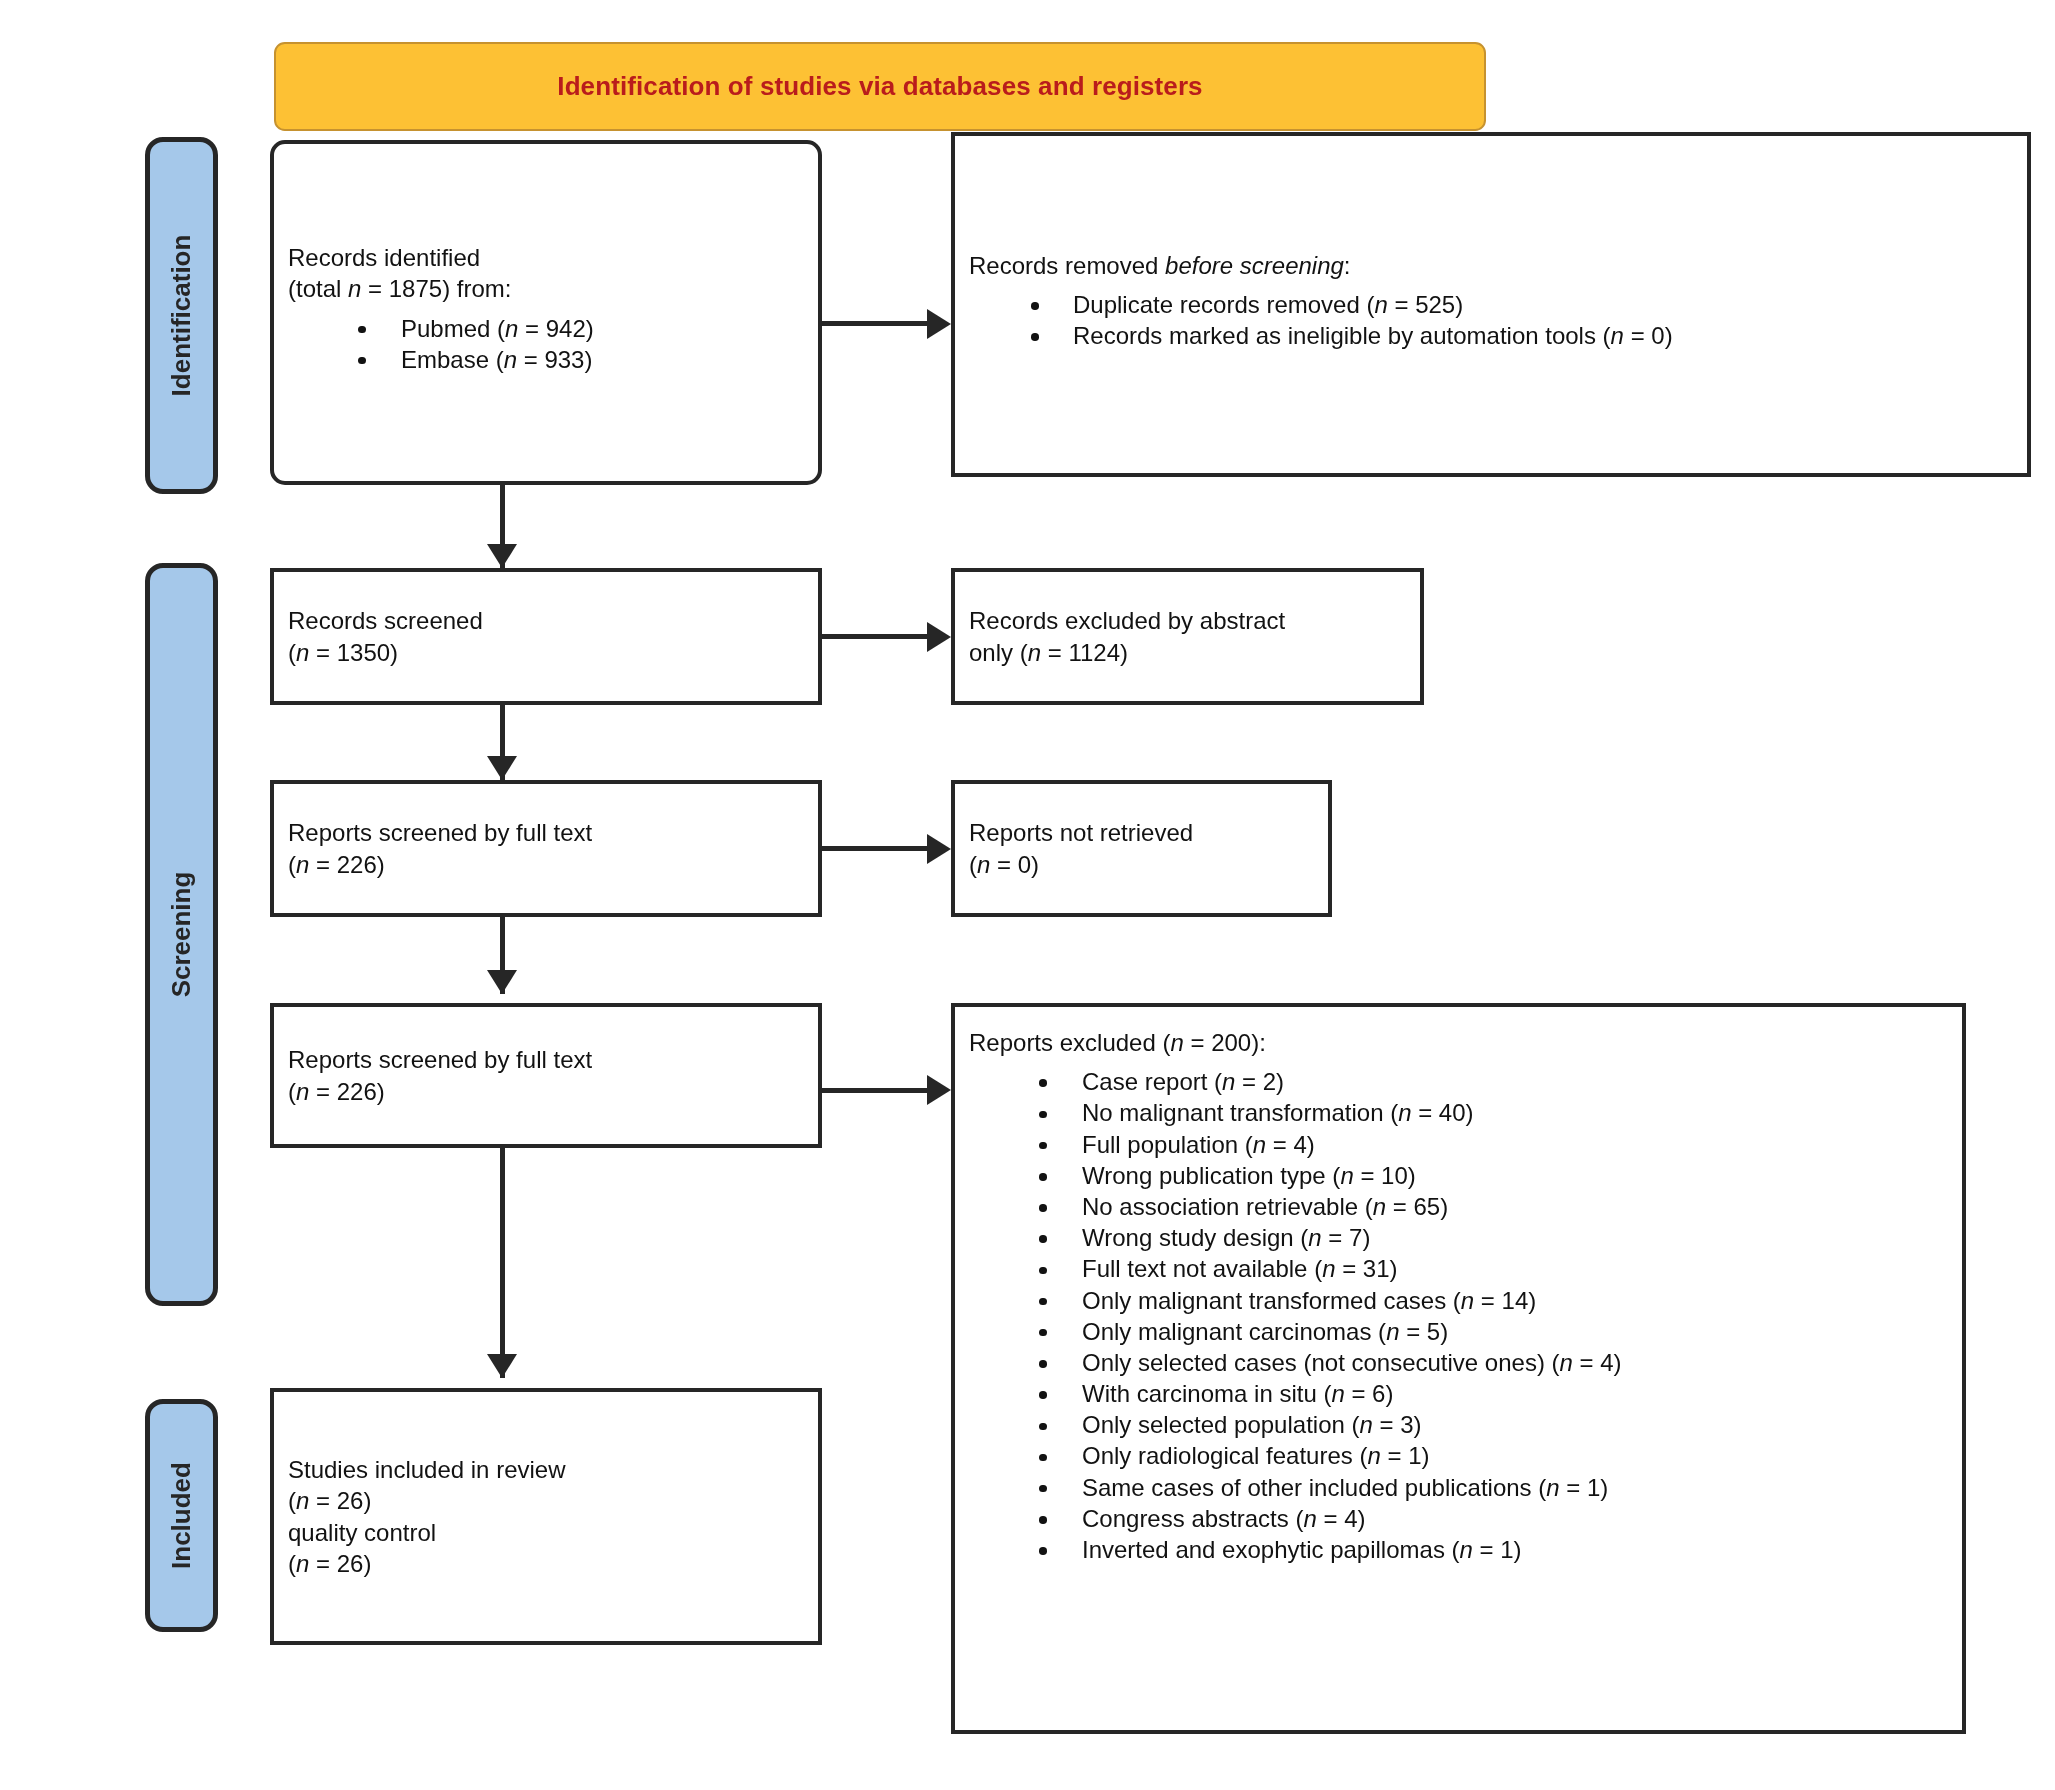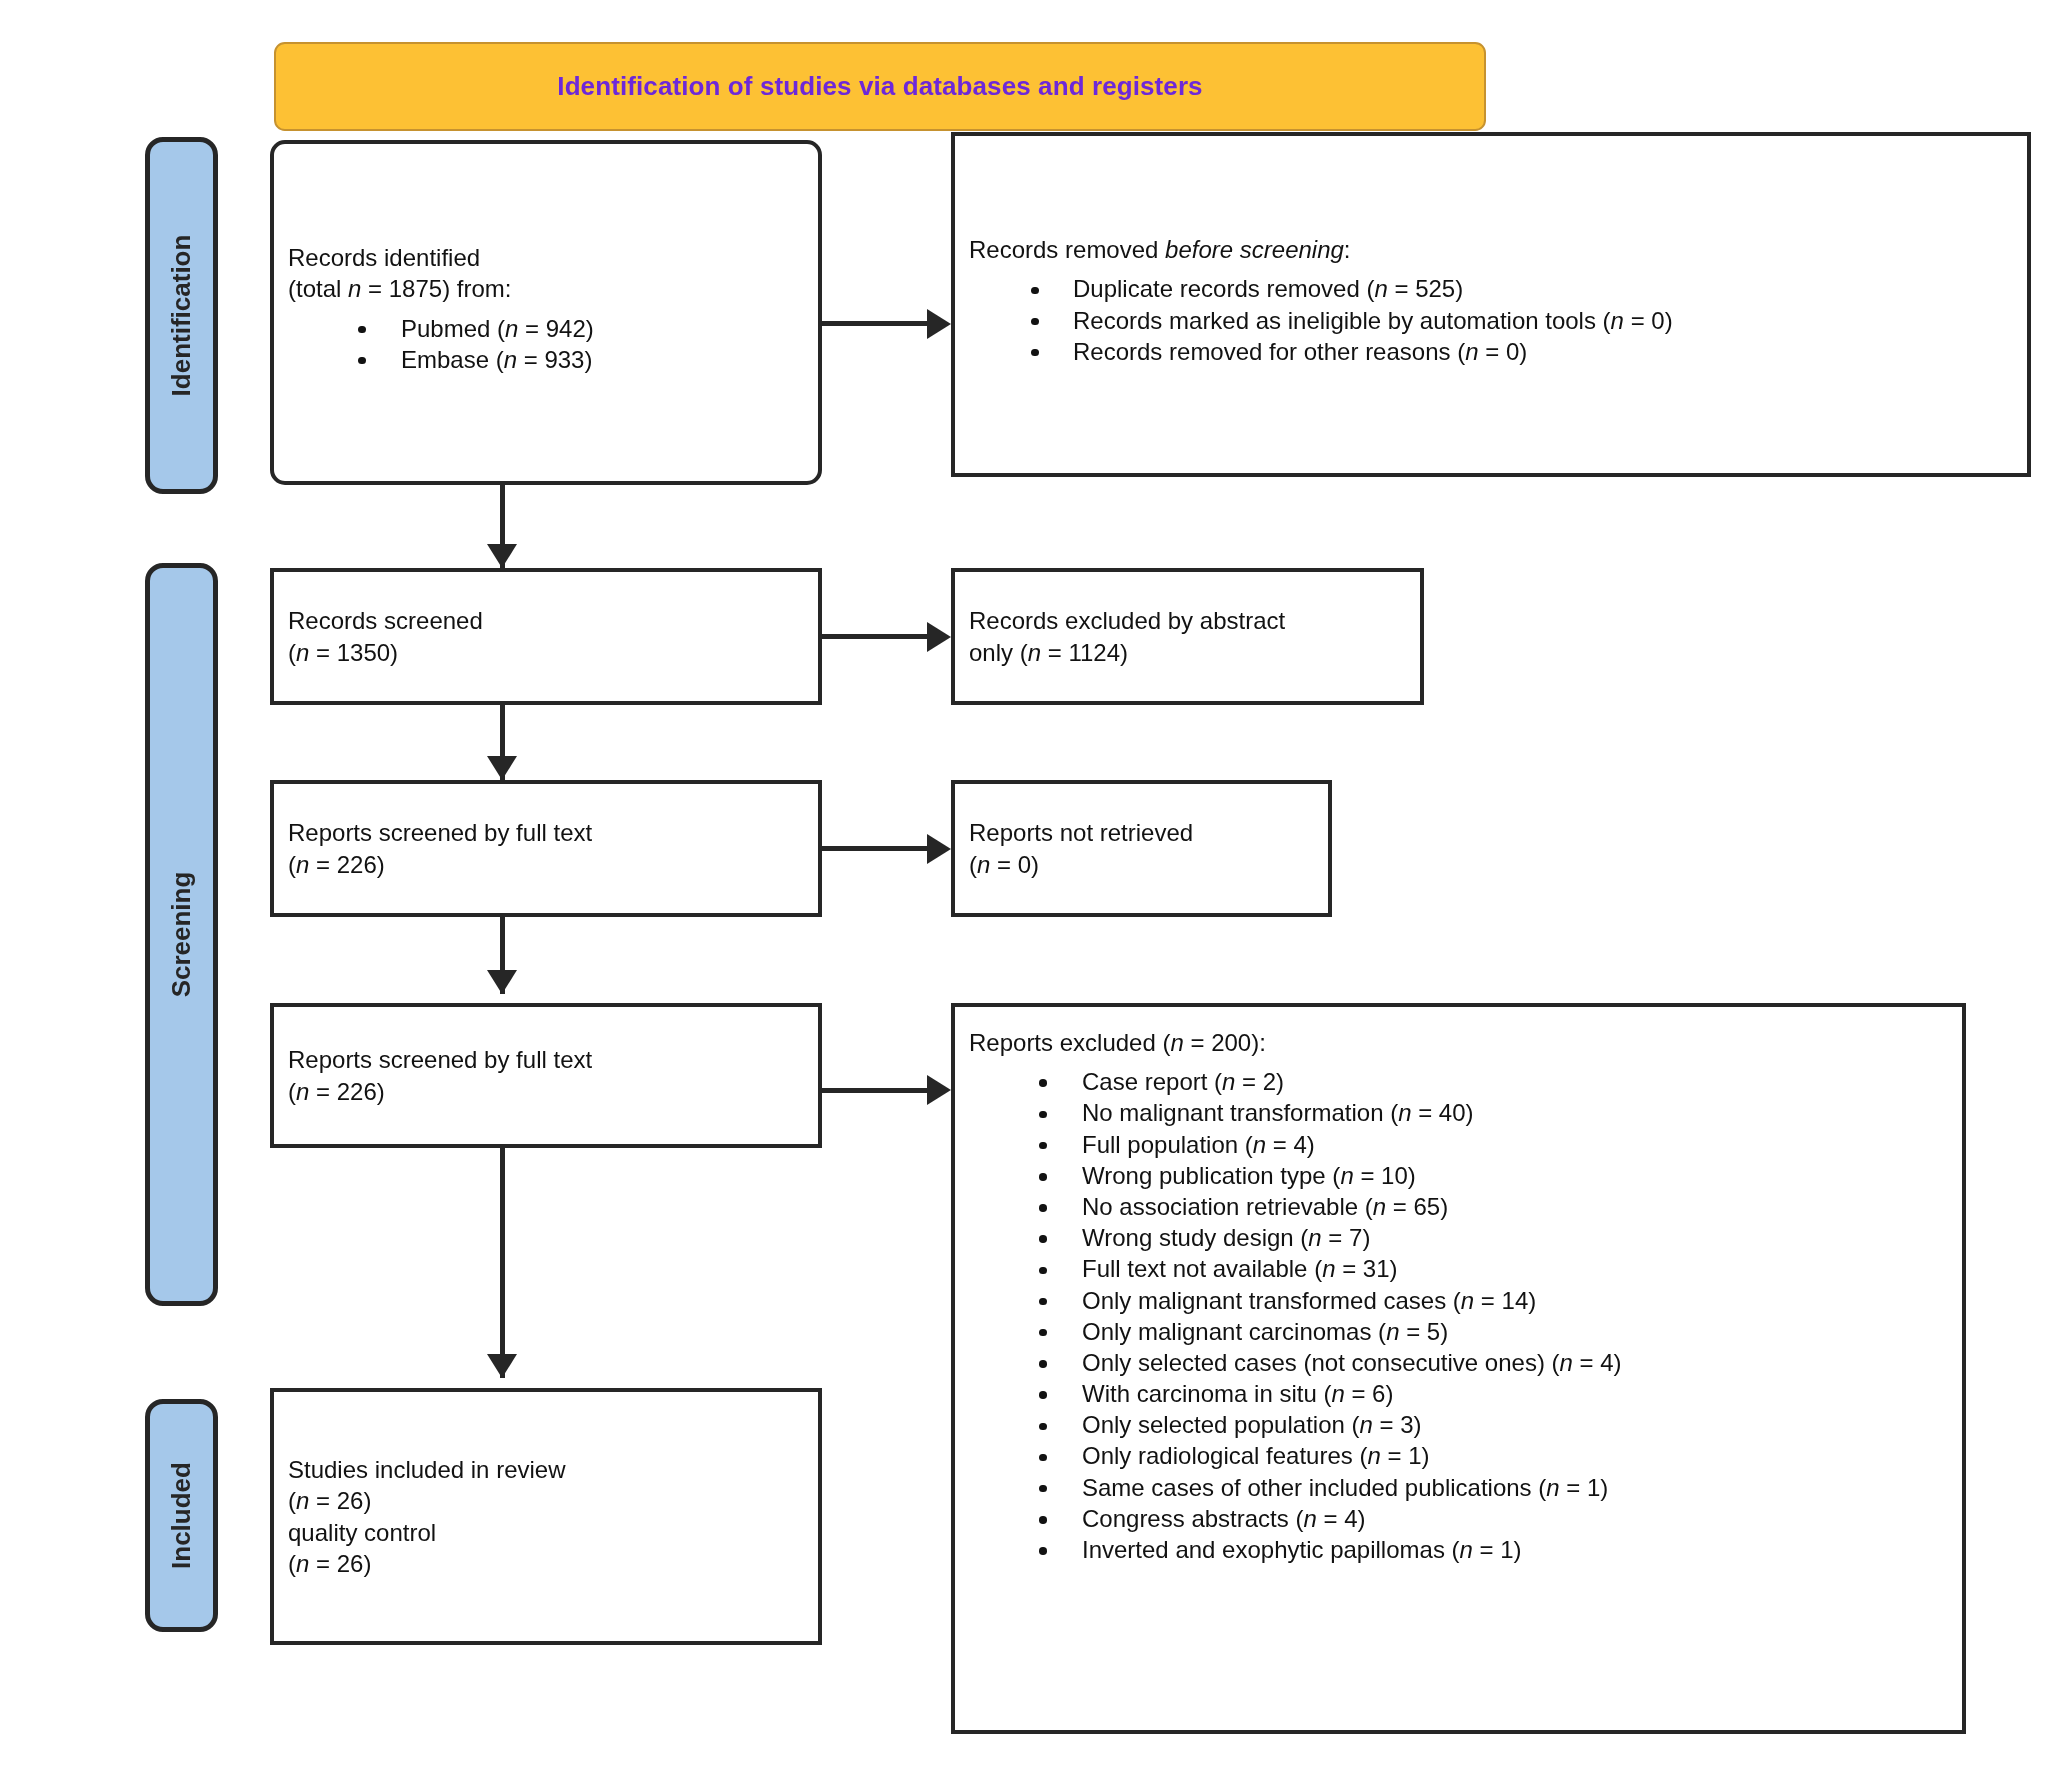--- a/index.html
+++ b/index.html
@@ -31,21 +31,21 @@
     background: #FDC134;
     border: 2.9px solid #C6922F;
     border-radius: 10.8px;
     display: flex;
     align-items: center;
     justify-content: center;
   }
   .banner-text {
     font-size: 26px;
     font-weight: bold;
-    color: #6d28d9;
+    color: #b91c1c;
     letter-spacing: 0.1px;
     white-space: nowrap;
   }
 
   
   .stage {
     background: #A5C8EA;
     border: 5.4px solid #262626;
     border-radius: 18px;
     display: flex;
@@ -156,21 +156,20 @@
 
   <div class="abs hline" style="left:822px; top:321px; width:106px;"></div>
   <div class="abs arrow-right" style="left:927px; top:309px;"></div>
 
   <div class="abs fbox" style="left:951px; top:132px; width:1080px; height:345px;">
     <div class="fbox-inner">
       <div class="line"><span>Records removed </span><em class="it">before screening</em><span>:</span></div>
       <ul class="bl tight">
         <li><span>Duplicate records removed (</span><em class="it">n</em><span> = 525)</span></li>
         <li><span>Records marked as ineligible by automation tools (</span><em class="it">n</em><span> = 0)</span></li>
-        <li><span>Records removed for other reasons (</span><em class="it">n</em><span> = 0)</span></li>
       </ul>
     </div>
   </div>
 
   <div class="abs vline" style="left:500px; top:485px; height:83px;"></div>
   <div class="abs arrow-down" style="left:487px; top:544px;"></div>
 
   <div class="abs fbox" style="left:270px; top:568px; width:552px; height:137px;">
     <div class="fbox-inner">
       <div class="line">Records screened</div>

